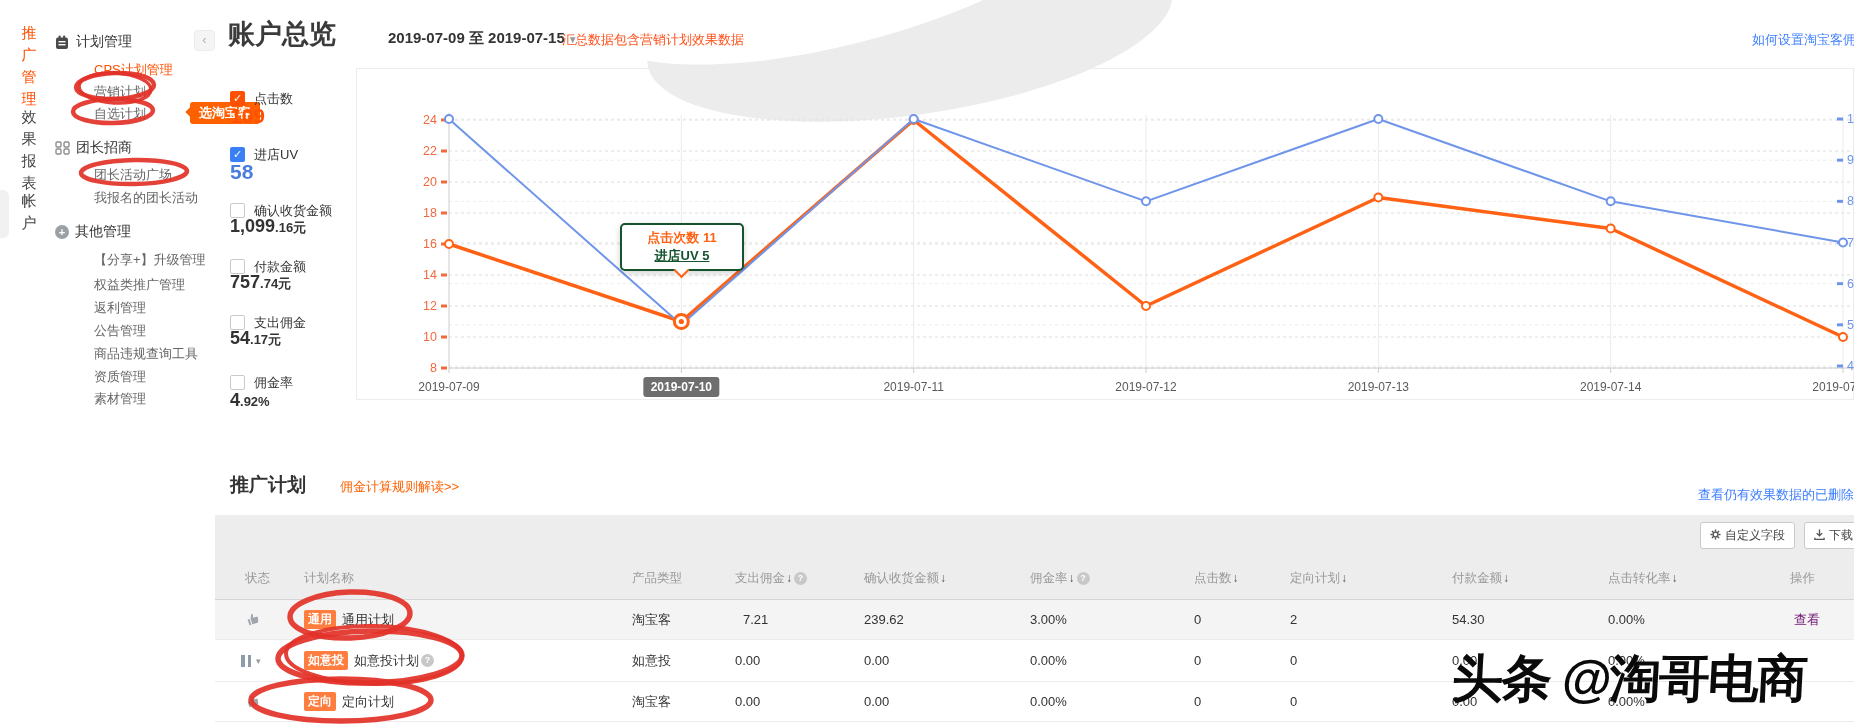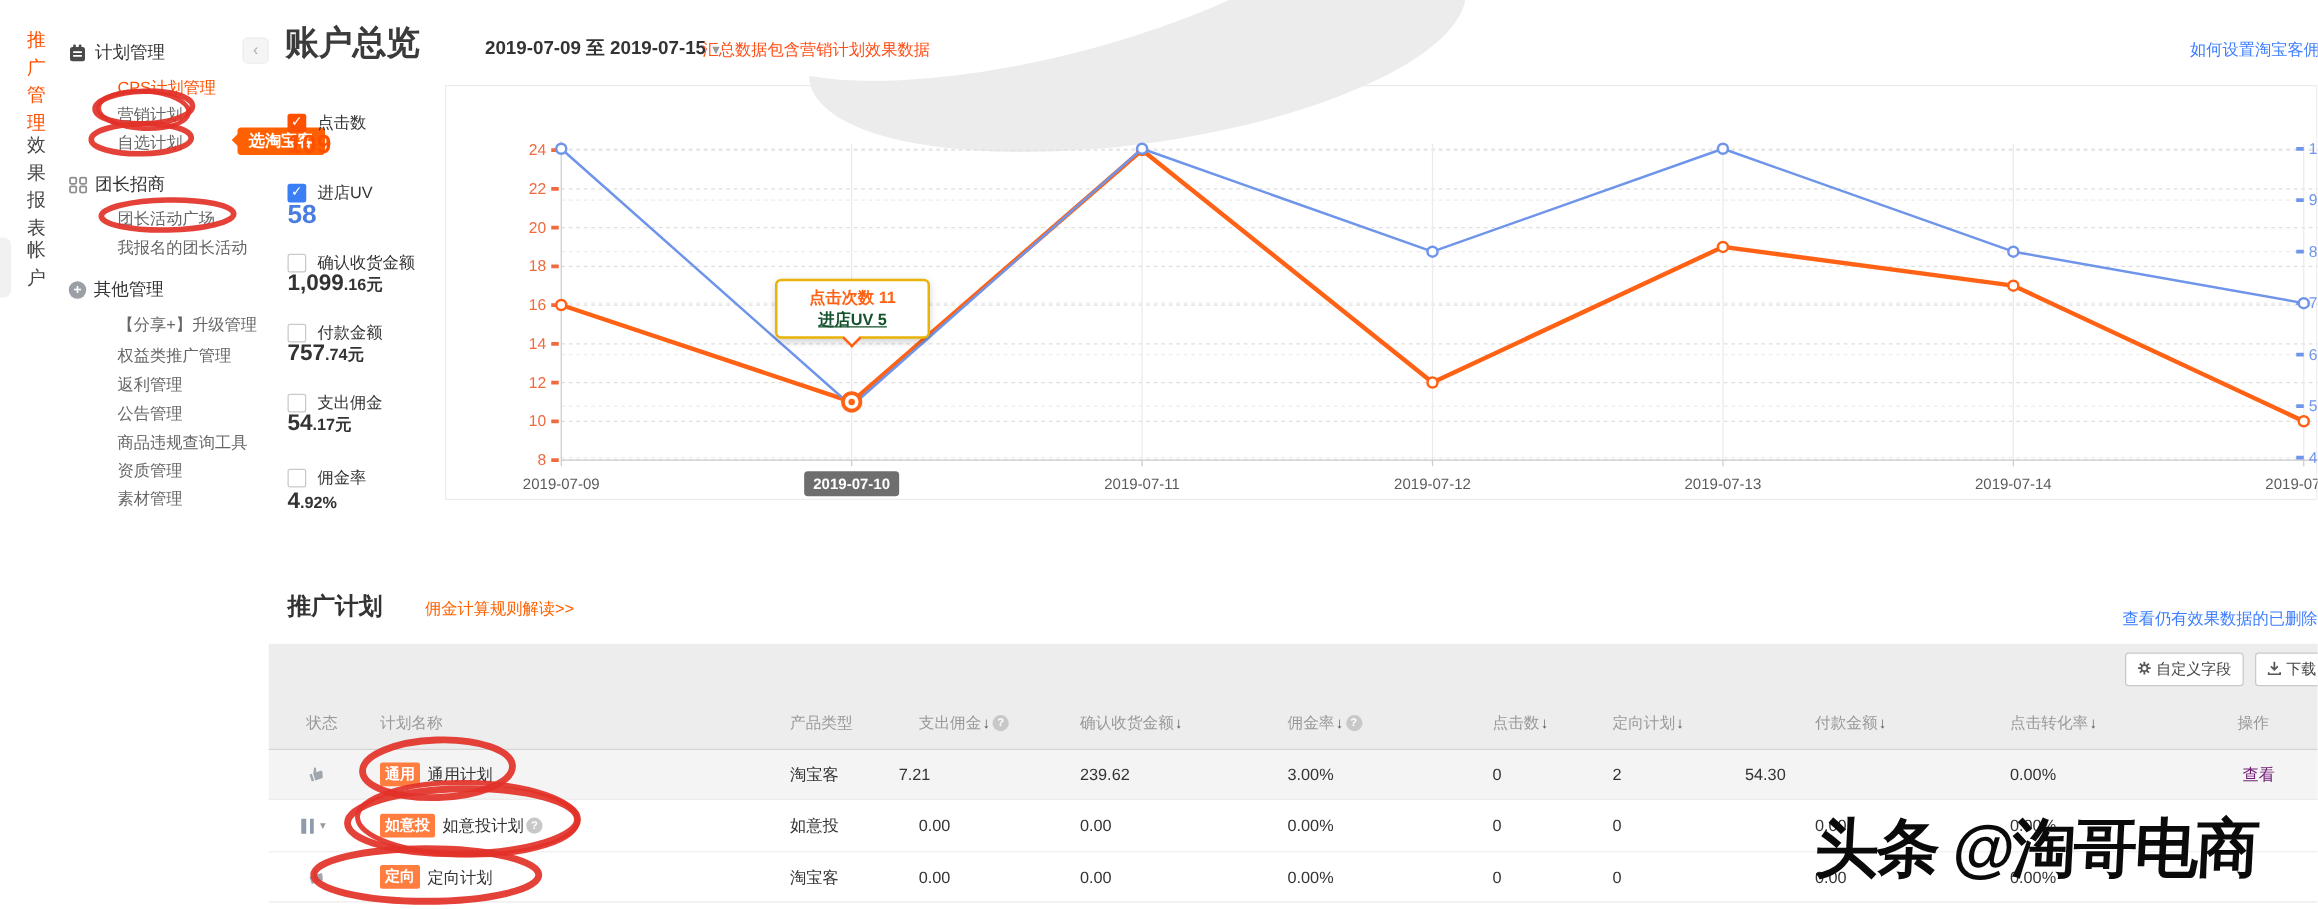--- a/index.html
+++ b/index.html
@@ -61,21 +61,21 @@
   .blob1 { position:absolute; left:645px; top:-60px; width:530px; height:175px; background:#ececec;
     border-radius:50%; transform:rotate(-8deg); z-index:1; }
   .blob2 { position:absolute; left:590px; top:-105px; width:500px; height:150px; background:#fff;
     border-radius:50%; transform:rotate(-14deg); z-index:2; }
   .chart-panel { position:absolute; left:356px; top:68px; width:1498px; height:332px;
     border:1px solid #ececec; z-index:3; }
   .chart-panel svg { position:absolute; left:0; top:0; z-index:3; }
 
   
   .chart-tooltip { position:absolute; left:620px; top:223px; width:124px; padding:4px 4px;
-    background:#fff; border:2px solid #eab308; border-radius:5px; text-align:center;
+    background:#fff; border:2px solid #14532d; border-radius:5px; text-align:center;
     box-shadow:0 2px 6px rgba(0,0,0,.18); z-index:20; }
   .chart-tooltip .l1 { color:#ff6214; font-size:13px; font-weight:bold; }
   .chart-tooltip .l2 { color:#14532d; font-size:13px; font-weight:bold;text-decoration:underline; }
   .chart-tooltip .arrow { position:absolute; left:54px; bottom:-7px; width:11px; height:11px;
     background:#fff; border-right:2px solid #ff6214; border-bottom:2px solid #ff6214;
     transform:rotate(45deg); }
 
   
   .plans-title { position:absolute; left:230px; top:472px; font-size:19px; font-weight:bold; color:#333; z-index:5; }
   .rules-link { position:absolute; left:340px; top:478px; font-size:13px; color:#ff6000; cursor:pointer; z-index:5; }
@@ -359,26 +359,26 @@
     <span class="cell" style="left:30px">
       <span><svg width="15" height="15" viewBox="0 0 15 15" style="transform:rotate(-18deg)">
             <path d="M2.5 7h2v6h-2z M5.5 13V7.5l2.2-4.6c.9 0 1.5.8 1.2 1.7L8.2 7h3.6c.8 0 1.3.7 1.1 1.4l-1 4c-.1.4-.5.6-.9.6z" fill="#a0a6ad"></path>
           </svg></span>
     </span>
     <span class="cell" style="left:89px">
       <span class="plan-badge">通用</span>
         <span>通用计划</span>
     </span>
     <span class="cell" style="left:417px">淘宝客</span>
-    <span class="cell" style="left:504px">7.21</span>
+    <span class="cell" style="left:528px">7.21</span>
     <span class="cell" style="left:649px">239.62</span>
     <span class="cell" style="left:815px">3.00%</span>
     <span class="cell" style="left:979px">0</span>
     <span class="cell" style="left:1075px">2</span>
-    <span class="cell" style="left:1181px">54.30</span>
+    <span class="cell" style="left:1237px">54.30</span>
     <span class="cell" style="left:1393px">0.00%</span>
     <span class="cell view-link" style="left:1579px">查看</span>
   </div>
 
   <div class="prow r2">
     <span class="cell" style="left:26px">
       <span class="pause-bars">
           <i></i>
           <i></i>
         </span>

